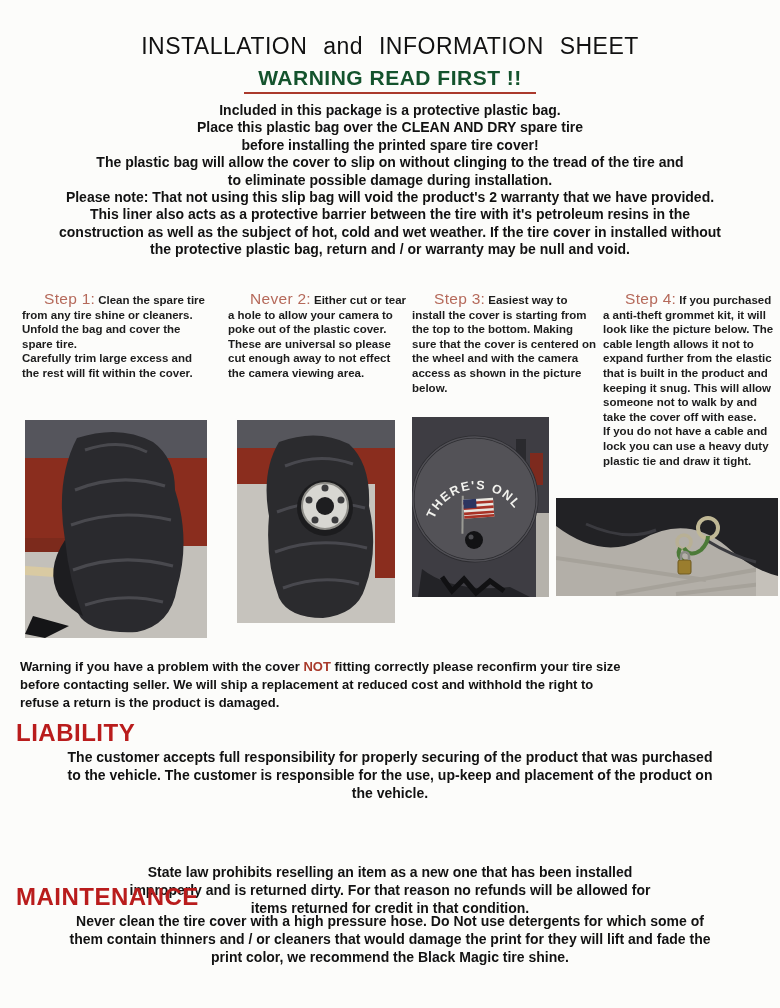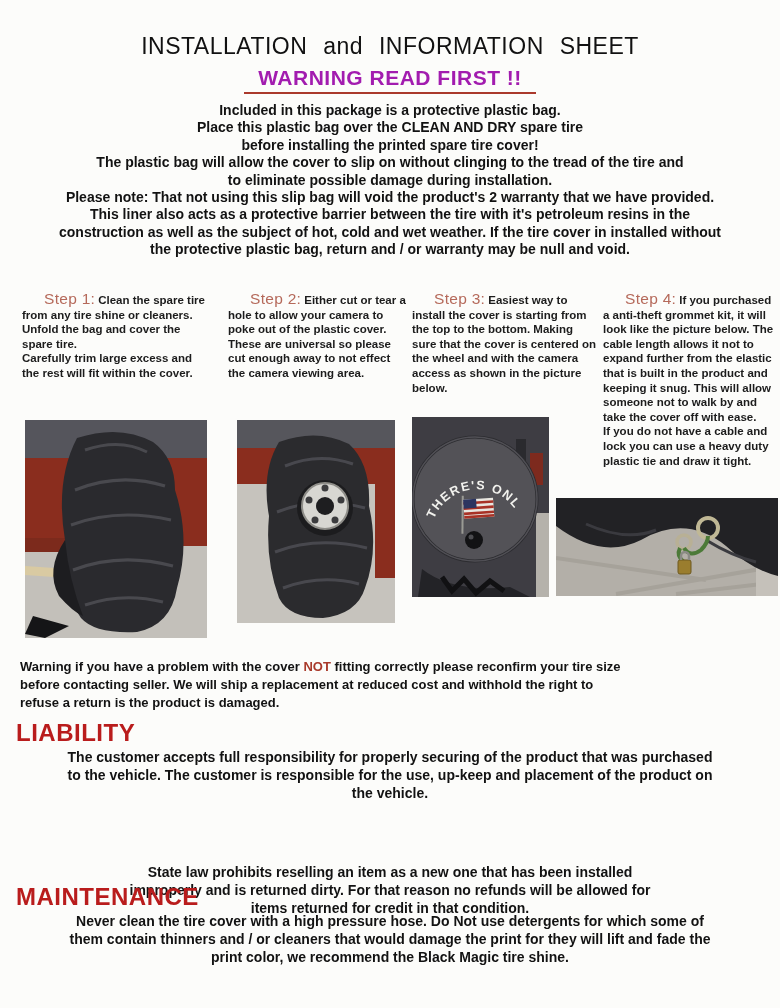--- a/index.html
+++ b/index.html
@@ -11,21 +11,21 @@
   }
   .abs{position:absolute;}
   .prelines{white-space:pre-line;}
   .doc-title{
     left:0;top:33px;width:780px;text-align:center;
     font-size:23px;font-weight:normal;letter-spacing:.5px;word-spacing:9px;color:#111;
   }
   .warning-header-wrap{left:0;top:66px;width:780px;text-align:center;}
   .warning-header{
     display:inline-block;font-size:21px;font-weight:bold;letter-spacing:.5px;
-    color:#a21caf;border-bottom:2px solid #aa392c;padding:0 14px 2px 14px;
+    color:#14532d;border-bottom:2px solid #aa392c;padding:0 14px 2px 14px;
   }
   .intro{
     left:5px;top:102px;width:770px;text-align:center;
     font-size:14px;line-height:17.4px;font-weight:bold;color:#121212;
   }
   .step-col{top:292px;font-size:11.5px;line-height:14.6px;font-weight:bold;color:#1c1c1c;}
   .step-label{
     font-size:15.5px;font-weight:400;color:#b5695a;letter-spacing:.3px;padding-right:3px;margin-left:22px;
   }
   .step-body{white-space:pre-line;}
@@ -63,21 +63,21 @@
 This liner also acts as a protective barrier between the tire with it's petroleum resins in the
 construction as well as the subject of hot, cold and wet weather.  If the tire cover in installed without
 the protective plastic bag, return and / or warranty may be null and void.</div>
 
 <div class="abs step-col" style="left:22px;width:190px;">
   <span class="step-label">Step 1:</span><span class="step-body">Clean the spare tire from any tire shine or cleaners.
 Unfold the bag and cover the spare tire.
 Carefully trim large excess and the rest will fit within the cover.</span>
 </div>
 <div class="abs step-col" style="left:228px;width:182px;">
-  <span class="step-label">Step 2:</span><span class="step-body">Either cut or tear a hole to allow your camera to poke out of the plastic cover. These are universal so please cut enough away to not effect the camera viewing area.</span>
+  <span class="step-label">Never 2:</span><span class="step-body">Either cut or tear a hole to allow your camera to poke out of the plastic cover. These are universal so please cut enough away to not effect the camera viewing area.</span>
 </div>
 <div class="abs step-col" style="left:412px;width:186px;">
   <span class="step-label">Step 3:</span><span class="step-body">Easiest way to install the cover is starting from the top to the bottom. Making sure that the cover is centered on the wheel and with the camera access as shown in the picture below.</span>
 </div>
 <div class="abs step-col" style="left:603px;width:174px;">
   <span class="step-label">Step 4:</span><span class="step-body">If you purchased a anti-theft grommet kit, it will look like the picture below. The cable length allows it not to expand further from the elastic that is built in the product and keeping it snug. This will allow someone not to walk by and take the cover off with ease.
 If you do not have a cable and lock you can use a heavy duty plastic tie and draw it tight.</span>
 </div>
 
 <div class="photo" style="left:25px;top:420px;">

